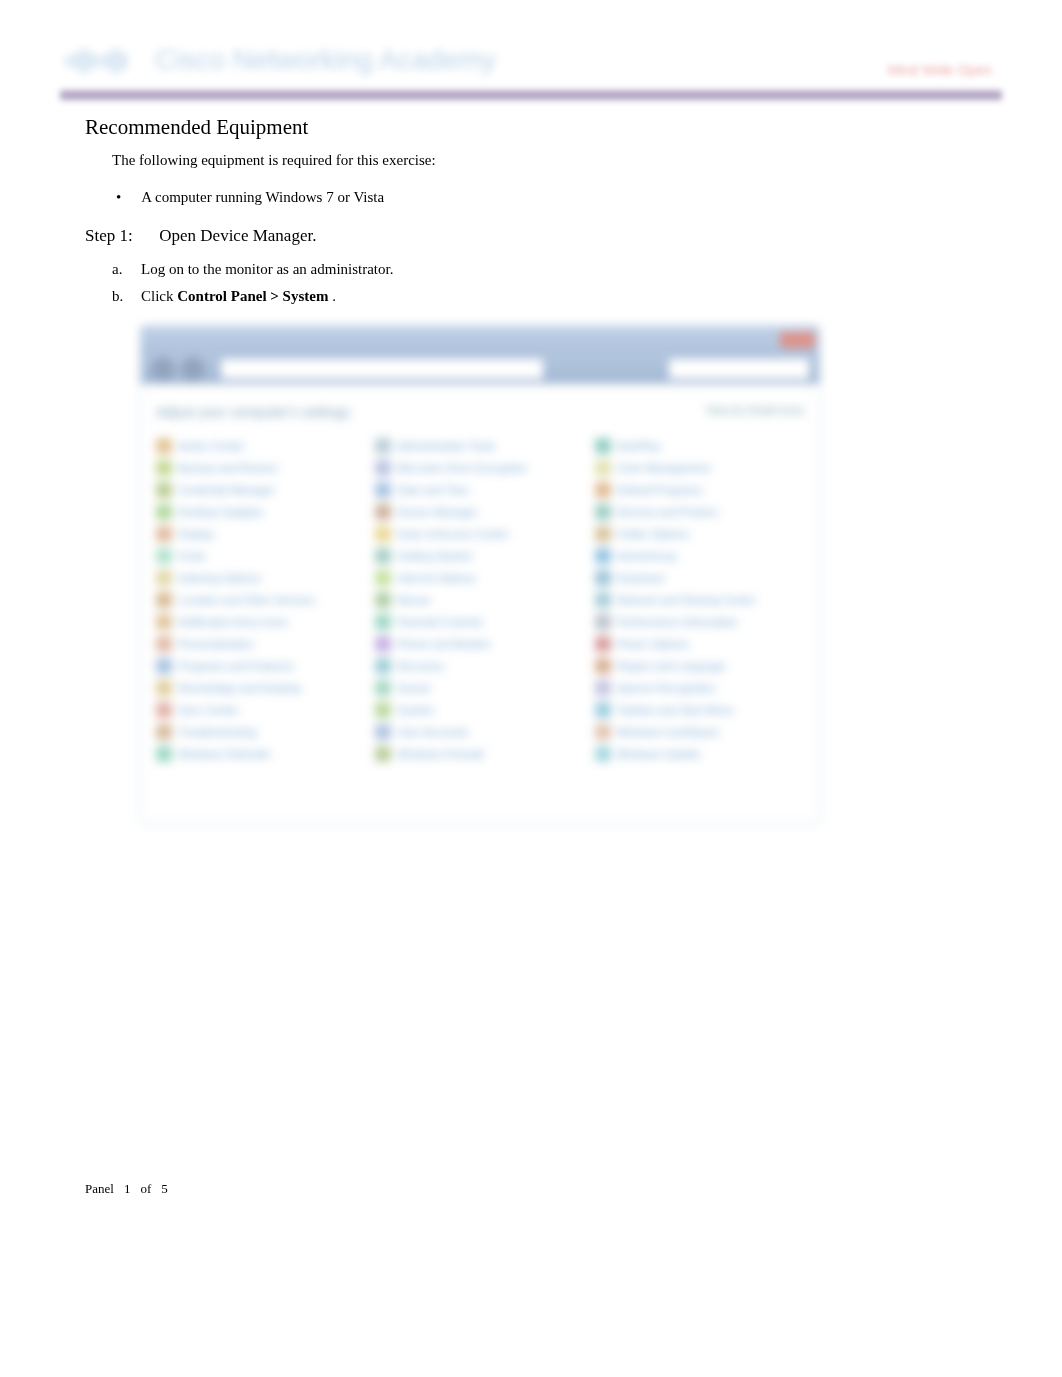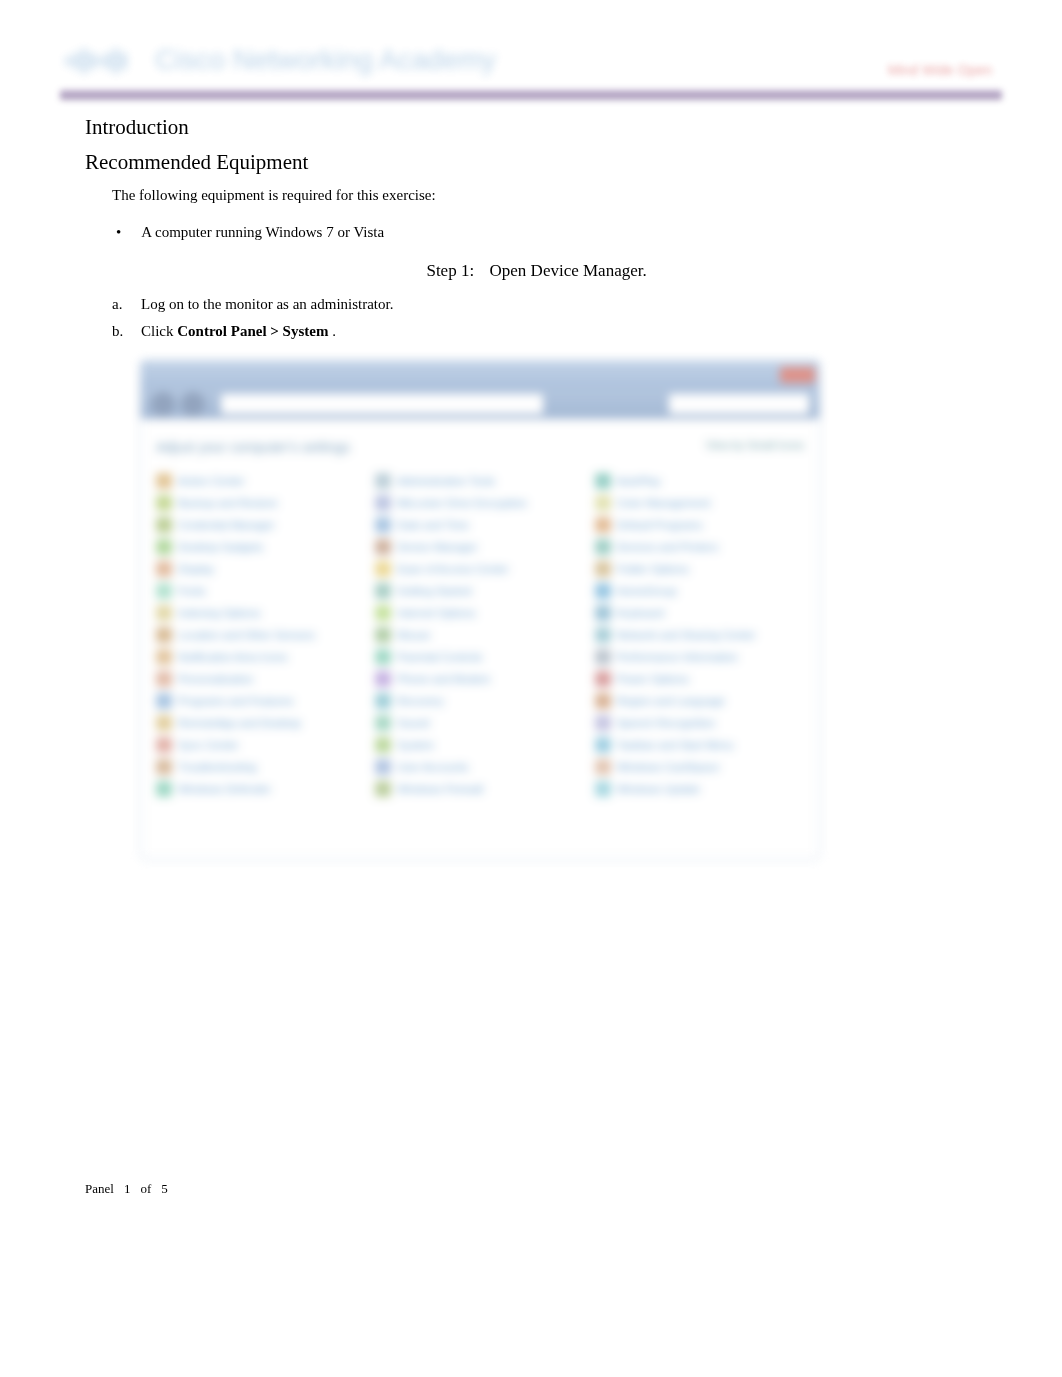--- a/index.html
+++ b/index.html
@@ -83,21 +83,20 @@
       gap: 20px;
     }
     .bullet-marker {
       margin-left: 4px;
     }
     .step-heading {
       font-size: 17px;
       font-weight: normal;
       margin: 15px 0 15px 0;
       font-family: "Times New Roman", serif;
-      text-align: center;
     }
     .step-label {
       display: inline-block;
       width: 70px;
     }
     .sub-steps {
       margin-left: 27px;
       font-family: "Times New Roman", serif;
       font-size: 15px;
     }
@@ -227,21 +226,20 @@
       </g>
     </svg>
   </span>
   <span class="header-text">Cisco Networking Academy</span>
 </div>
 <div class="header-right">Mind Wide Open</div>
 <div class="header-bar"></div>
 
 <div class="content">
 
-  <h2 class="section-heading">Introduction</h2>
 
   <h2 class="section-heading">Recommended Equipment</h2>
   <p class="equip-text">The following equipment is required for this exercise:</p>
   <div class="bullet-list">
     <div class="bullet-item">
       <span class="bullet-marker">•</span>
       <span>A computer running Windows 7 or Vista</span>
     </div>
   </div>
 

